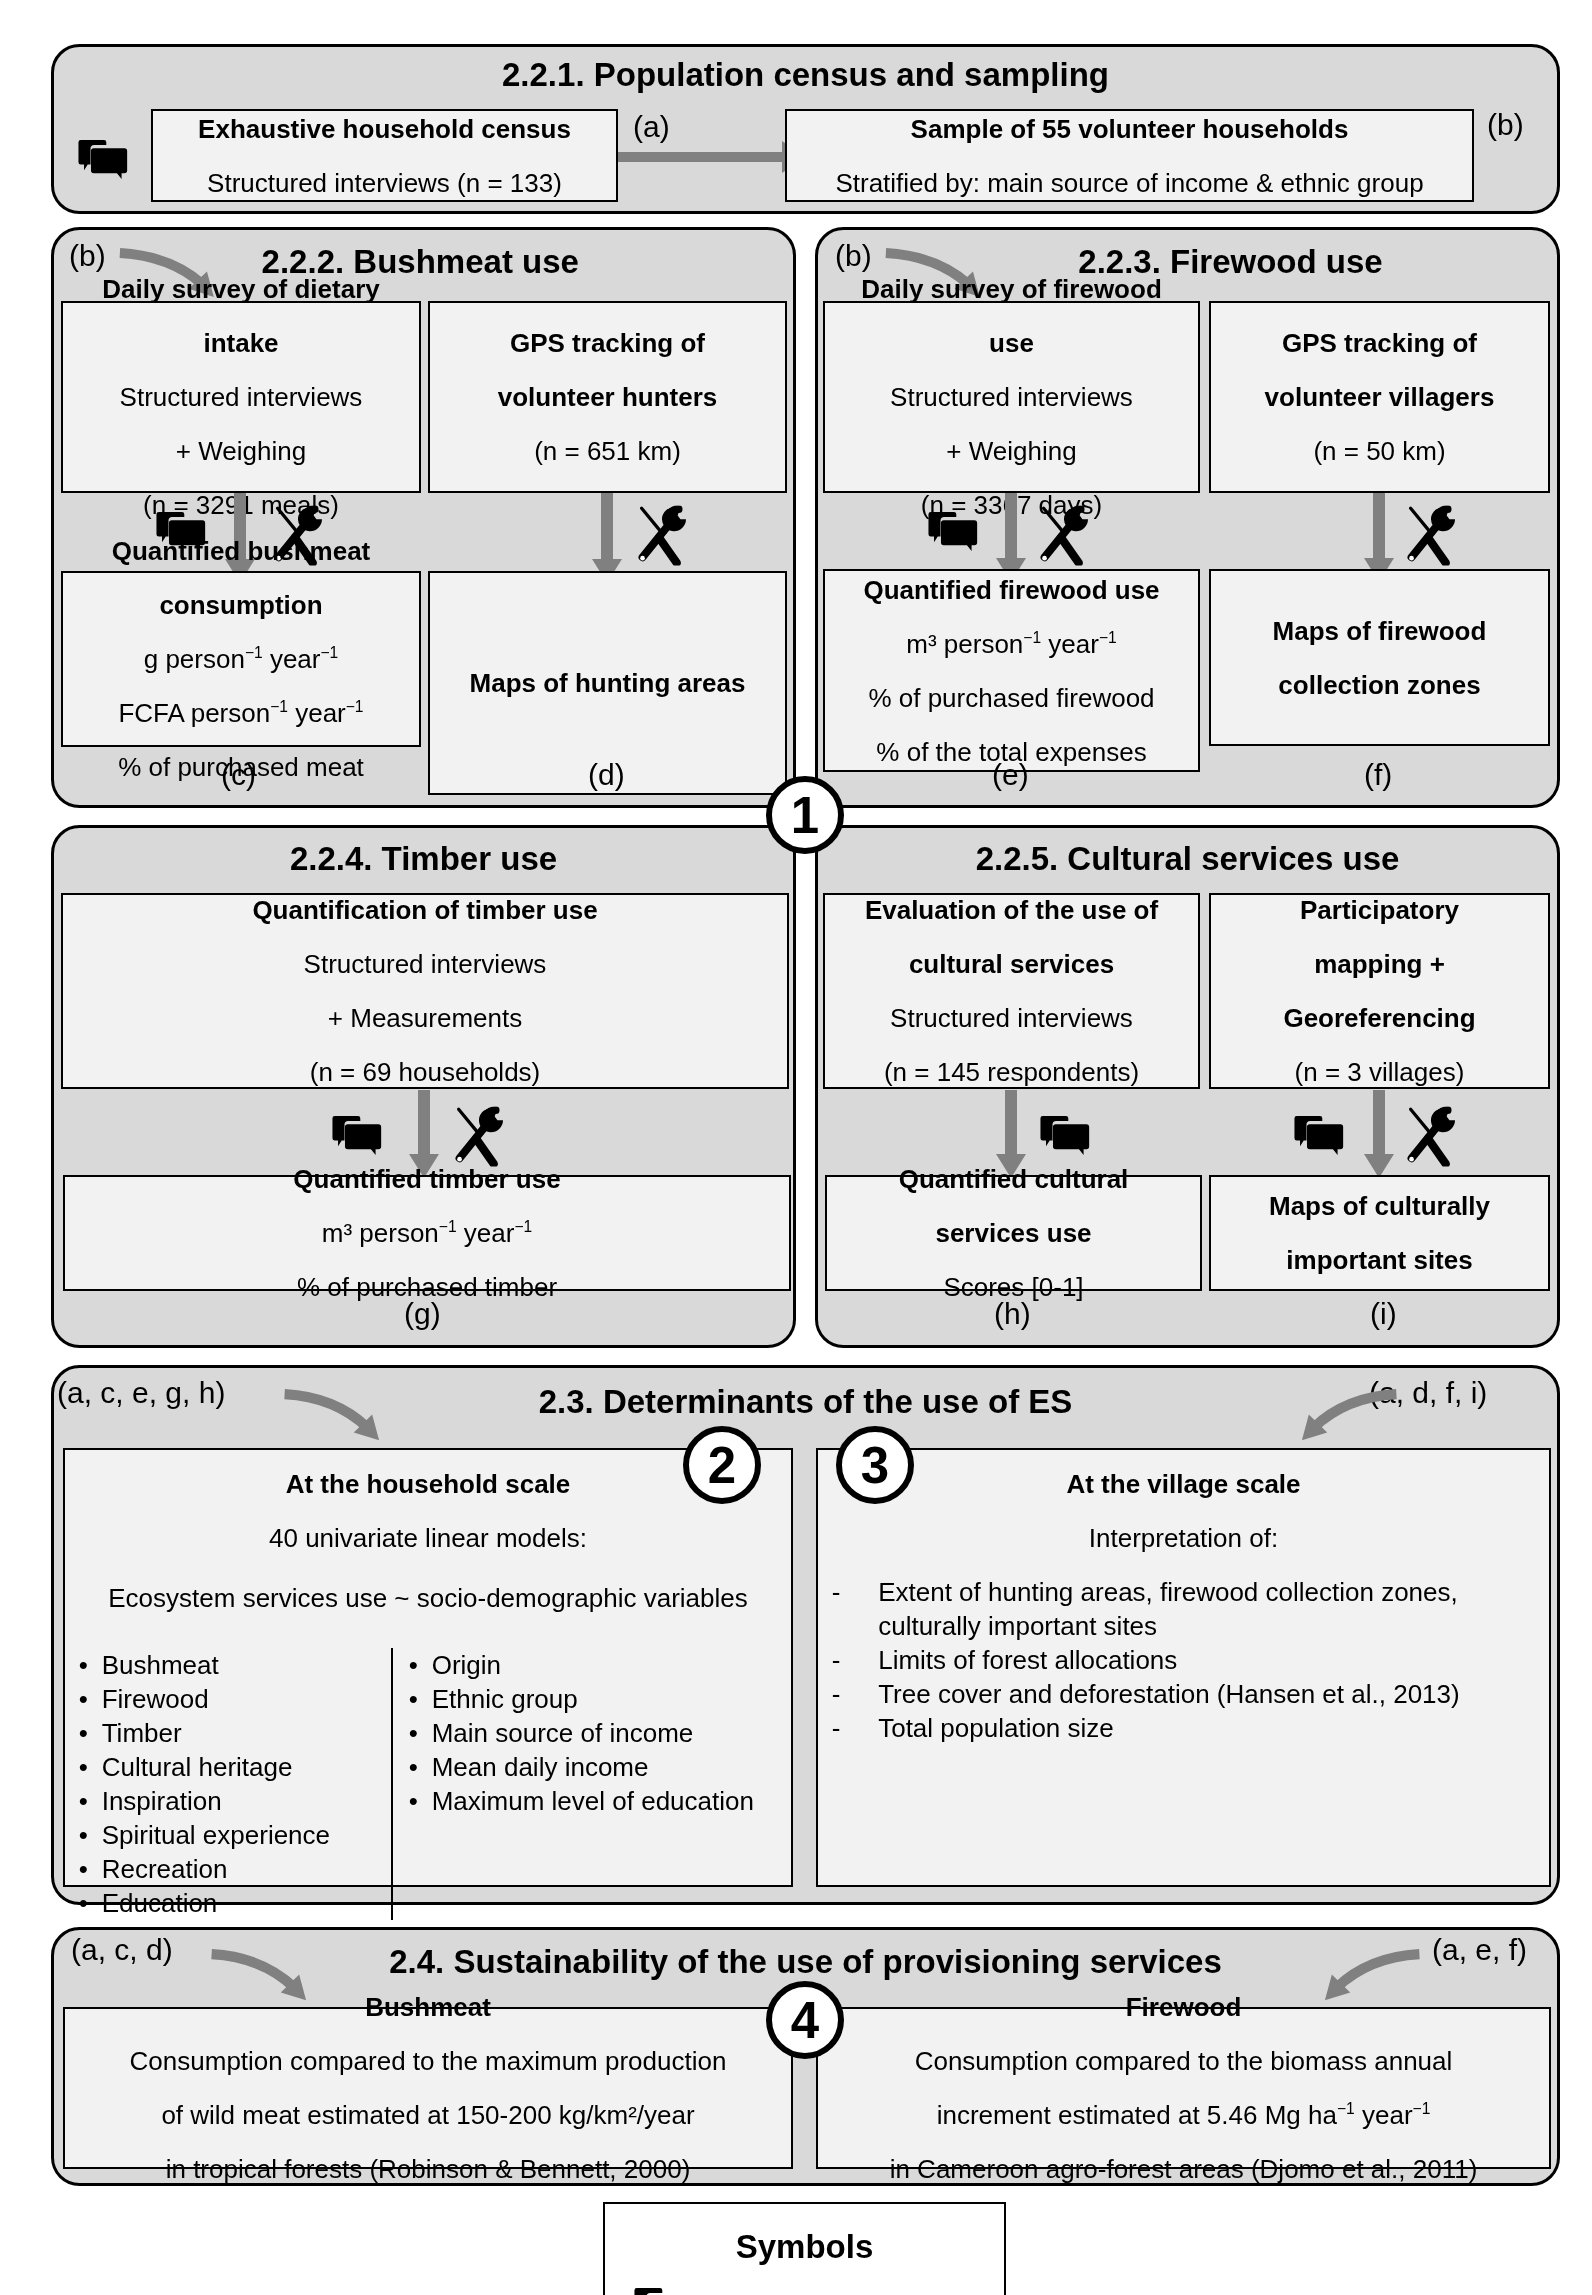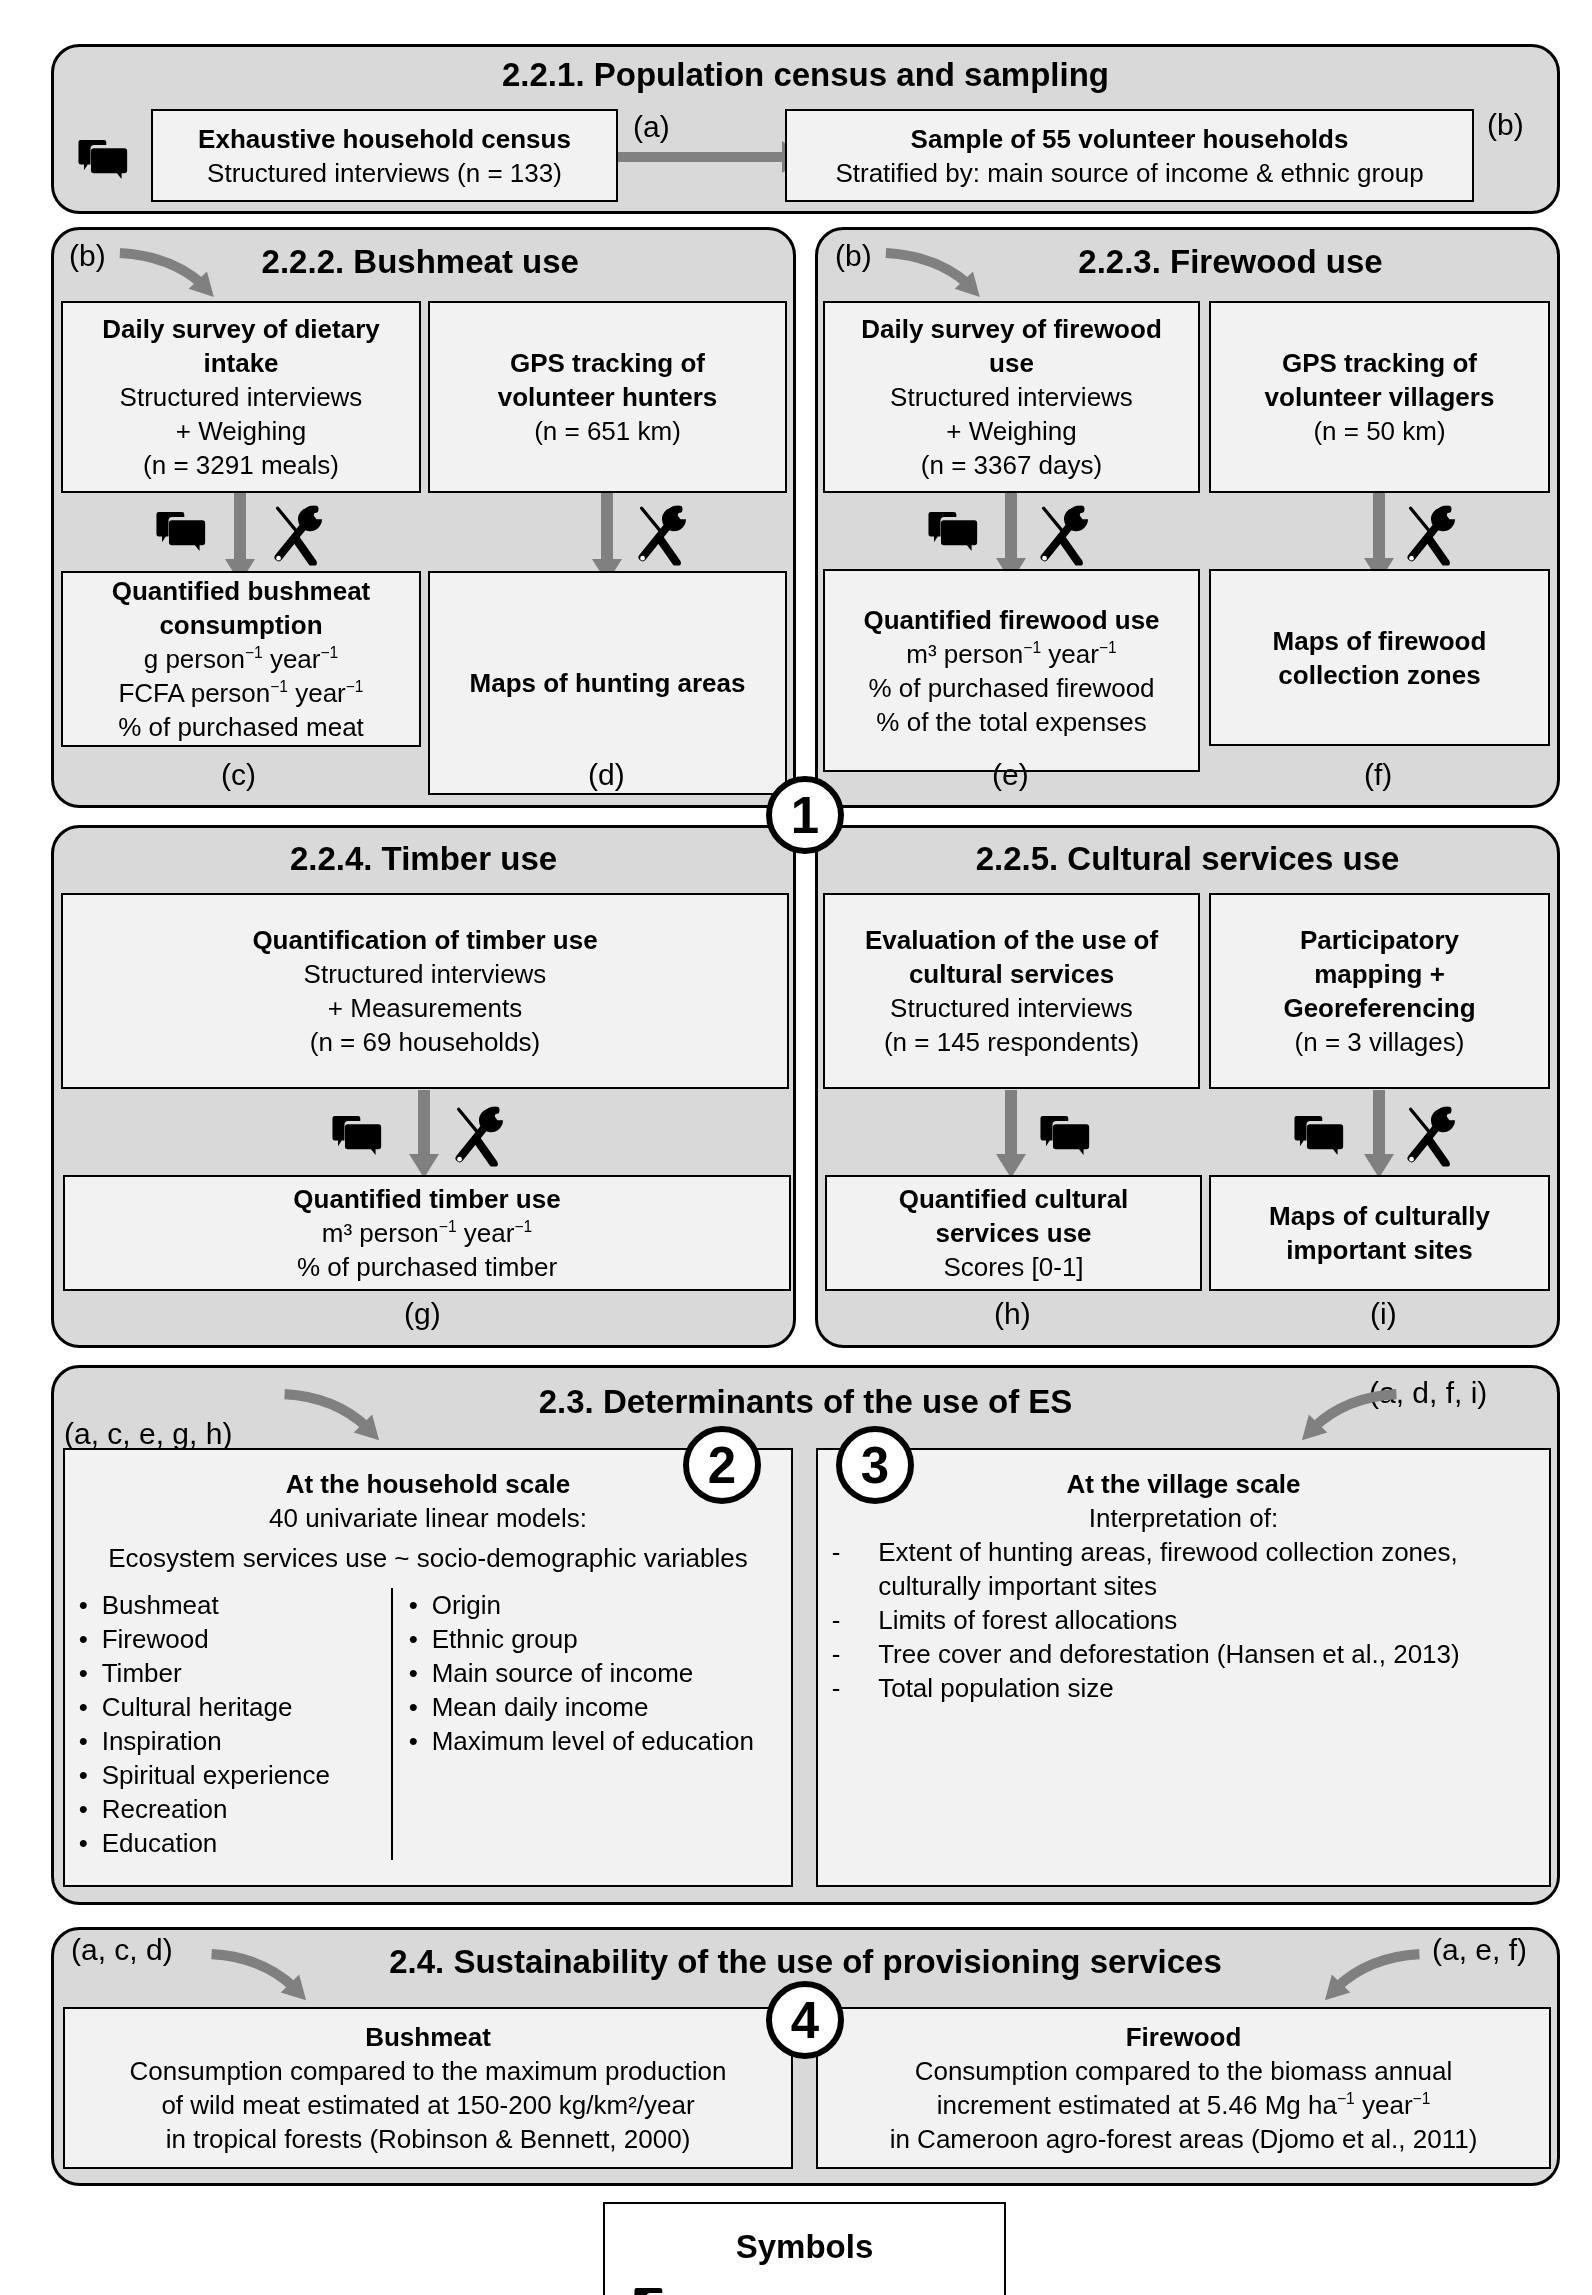--- a/index.html
+++ b/index.html
@@ -1,21 +1,21 @@
 <!DOCTYPE html>
 <html style="font-size:7.3px"><head>
 <meta charset="utf-8">
 <style>
   html, body { margin:0; padding:0; background:#ffffff; }
   body { width:1592px; height:2439px; position:relative; overflow:hidden;
          font-family:"Liberation Sans", sans-serif; color:#000; }
   .panel { position:absolute; background:#d9d9d9; border:3.2px solid #000; border-radius:28.5px; box-sizing:border-box; }
   .box { position:absolute; background:#f2f2f2; border:2.8px solid #000; box-sizing:border-box;
          display:flex; flex-direction:column; align-items:center; justify-content:center; text-align:center;
-         font-size:26px; line-height:34px; }
+         font-size:26px; line-height:34px;gap:20px; }
   .title { position:absolute; font-weight:bold; font-size:33px; text-align:center; white-space:nowrap; }
   .b { font-weight:bold; }
   .lbl { position:absolute; font-size:30px; white-space:nowrap; }
   .circle { position:absolute; width:78px; height:78px; border-radius:50%; background:#fff;
             border:6.4px solid #000; box-sizing:border-box; display:flex; align-items:center; justify-content:center;
             font-weight:bold; font-size:51px; }
   .varrow { position:absolute; width:12px; background:#808080; }
   .varrow::after { content:""; position:absolute; left:-9.2px; bottom:-22px; border-left:15px solid transparent; border-right:15px solid transparent; border-top:24px solid #808080; }
   .harrow { position:absolute; height:10px; background:#808080; }
   .harrow::after { content:""; position:absolute; right:-23px; top:-11px; border-top:16px solid transparent; border-bottom:16px solid transparent; border-left:24px solid #808080; }
@@ -212,21 +212,21 @@
   <div class="b">important sites</div>
 </div>
 <div class="lbl" style="left:994px;top:1297px;">(h)</div>
 <div class="lbl" style="left:1370px;top:1297px;">(i)</div>
 
 <div style="position:absolute;left:771px;top:809px;width:69px;height:13.8px;background:#fff;"></div>
 <div class="circle" style="left:766px;top:776px;">1</div>
 
 <div class="panel" style="left:51px;top:1365px;width:1509px;height:540px;"></div>
 <div class="title" style="left:51px;top:1383px;width:1509px;">2.3. Determinants of the use of ES</div>
-<div class="lbl" style="left:64px;top:1376px;margin-top:41px;">(a, c, e, g, h)</div>
+<div class="lbl" style="left:57px;top:1376px;">(a, c, e, g, h)</div>
 <svg class="curvearrow" style="left:280px;top:1384px;" width="106" height="60" viewBox="0 0 230 130">
     <path d="M10 22 Q120 28 190 95" stroke="#808080" stroke-width="22" fill="none"></path>
     <polygon points="160,105 215,122 200,66" fill="#808080"></polygon>
   </svg>
 <div class="lbl" style="left:1369px;top:1376px;">(a, d, f, i)</div>
 <svg class="curvearrow" style="left:1295px;top:1384px;" width="106" height="60" viewBox="0 0 230 130">
     <path d="M220 22 Q110 28 40 95" stroke="#808080" stroke-width="22" fill="none"></path>
     <polygon points="70,105 15,122 30,66" fill="#808080"></polygon>
   </svg>
 

